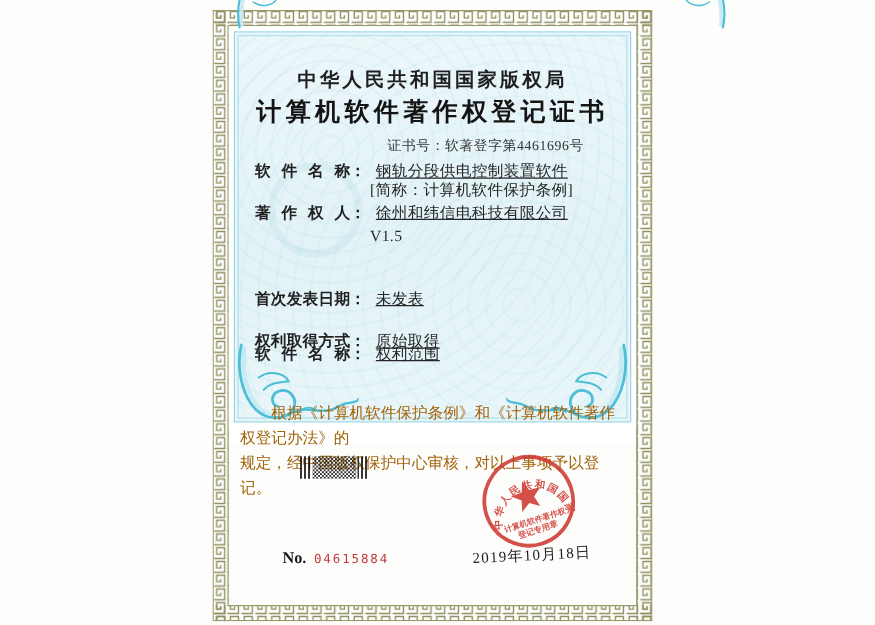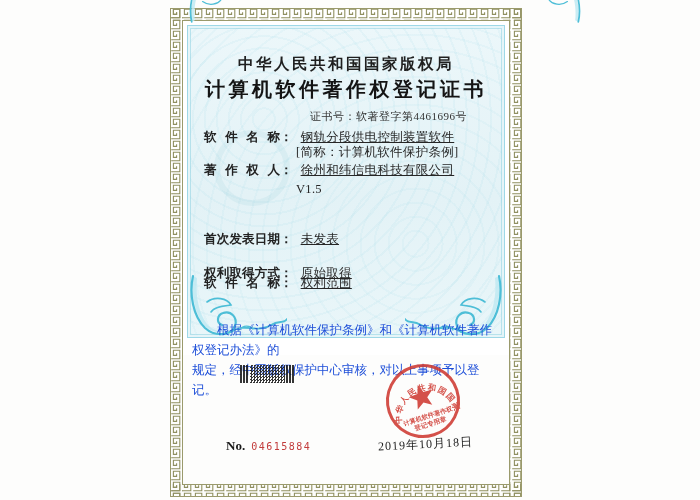--- a/index.html
+++ b/index.html
@@ -58,21 +58,21 @@
   .subline{position:absolute;left:126px;font-size:12.5px;color:#262626;letter-spacing:.3px;white-space:nowrap;}
   .r-name{top:121px;}
   .sub1{top:136px;}
   .sub2{top:150px;margin-top:24px;}
   .r-author{top:154px;}
   .r-dev{top:201px;}
   .r-pub{top:223px;}
   .r-method{top:245px;margin-top:12px;}
   .r-scope{top:267px;}
   .r-reg{top:289px;}
-  .statement{position:absolute;left:22px;right:20px;top:312px;font-size:12.5px;line-height:20px;color:#1d4ed8;}
+  .statement{position:absolute;left:22px;right:20px;top:312px;font-size:12.5px;line-height:20px;color:#a16207;}
   .statement .s1{text-indent:2em;}
   .barcode{
     position:absolute;left:70px;top:357px;width:55px;height:18px;display:flex;opacity:.88;
   }
   .bc-edge{width:9px;height:100%;
     background:repeating-linear-gradient(90deg,#1a1a1a 0 1.6px,transparent 1.6px 3.2px);}
   .bc-mid{flex:1;margin:0 1px;
     background:conic-gradient(#1a1a1a 25%,transparent 0 50%,#1a1a1a 0 75%,transparent 0);
     background-size:3px 3px;}
   .serial{position:absolute;left:56px;top:430px;font-size:13px;white-space:nowrap;}

